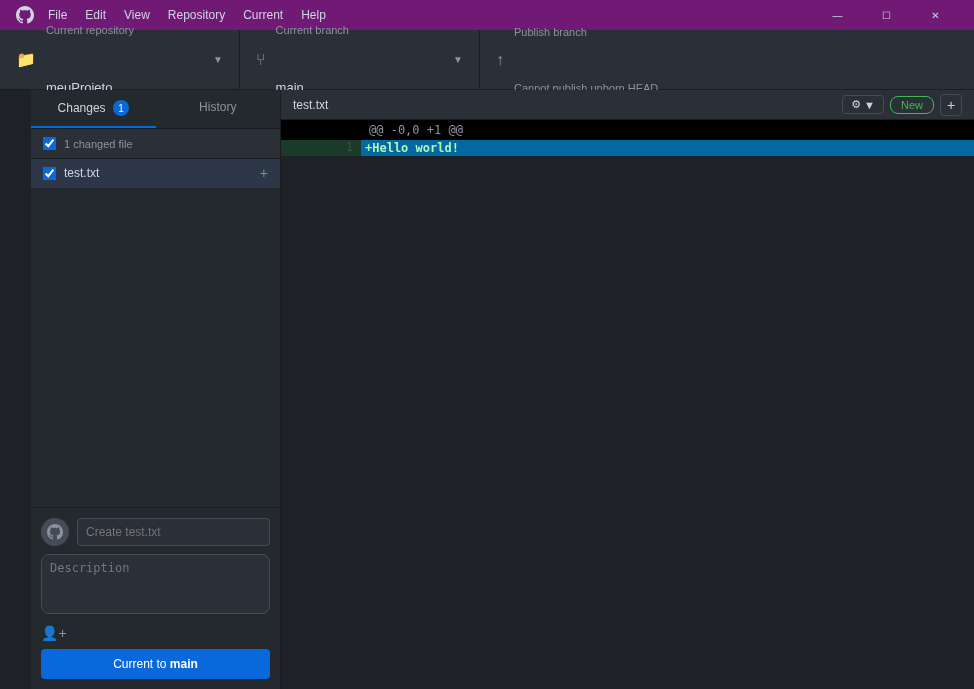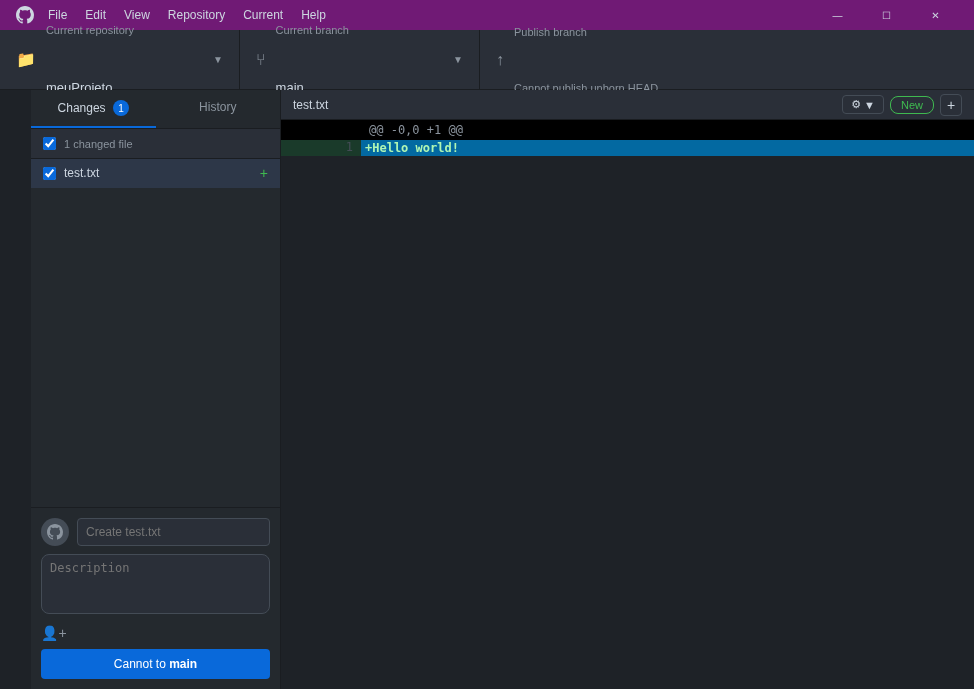--- a/index.html
+++ b/index.html
@@ -471,21 +471,21 @@
         </div>
         <input class="commit-input" type="text" placeholder="Create test.txt" style="">
       </div>
       <textarea class="commit-description" placeholder="Description" style=""></textarea>
       <div class="commit-footer">
         <div class="add-coauthor">
           <span style="font-size:14px;">👤+</span>
         </div>
       </div>
       <button class="commit-button">
-        <span>Cannot to </span><strong>main</strong>
+        <span>Current to </span><strong>main</strong>
       </button>
     </div>
   </div>
 
   <div class="diff-area">
 
     <div class="diff-header">
       <span class="diff-filename">test.txt</span>
       <div class="diff-controls">
         <button class="diff-btn">

